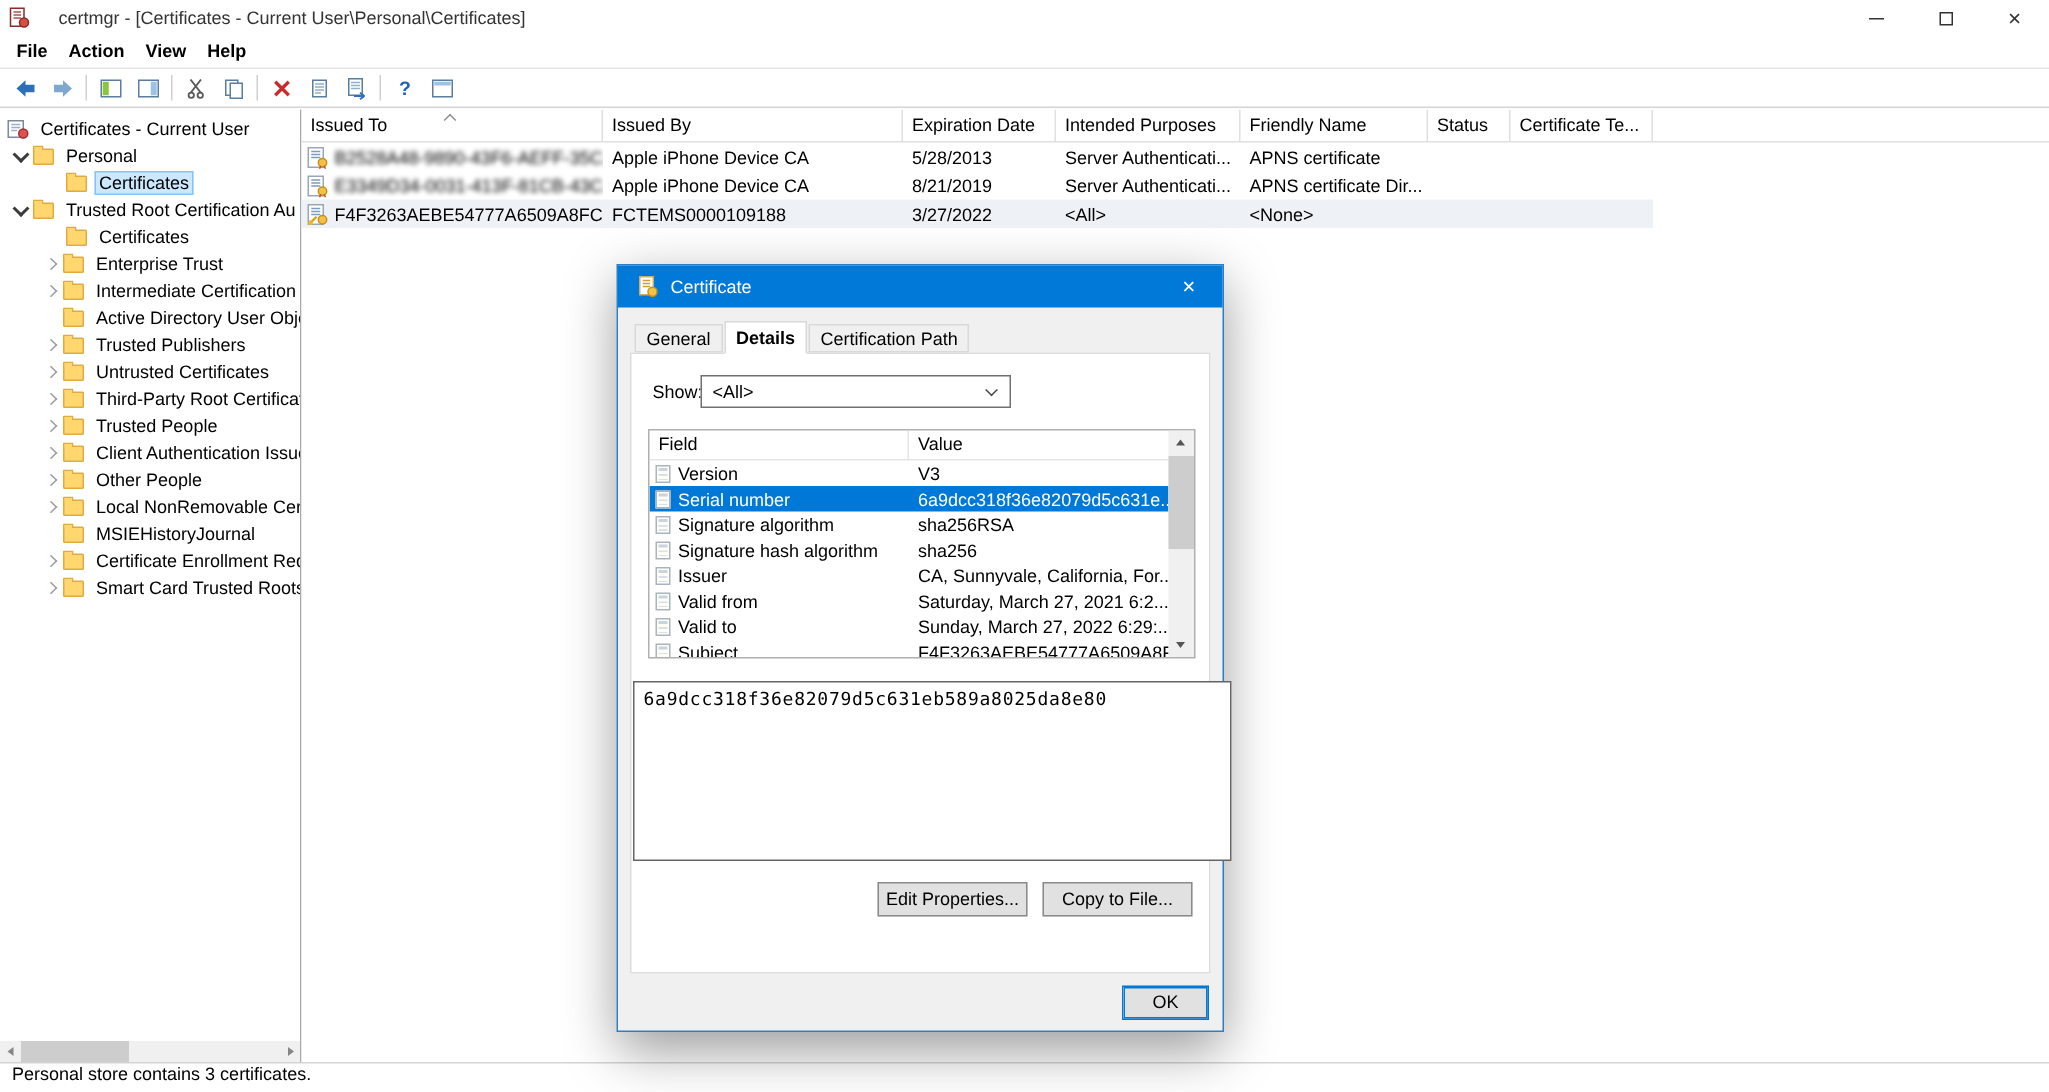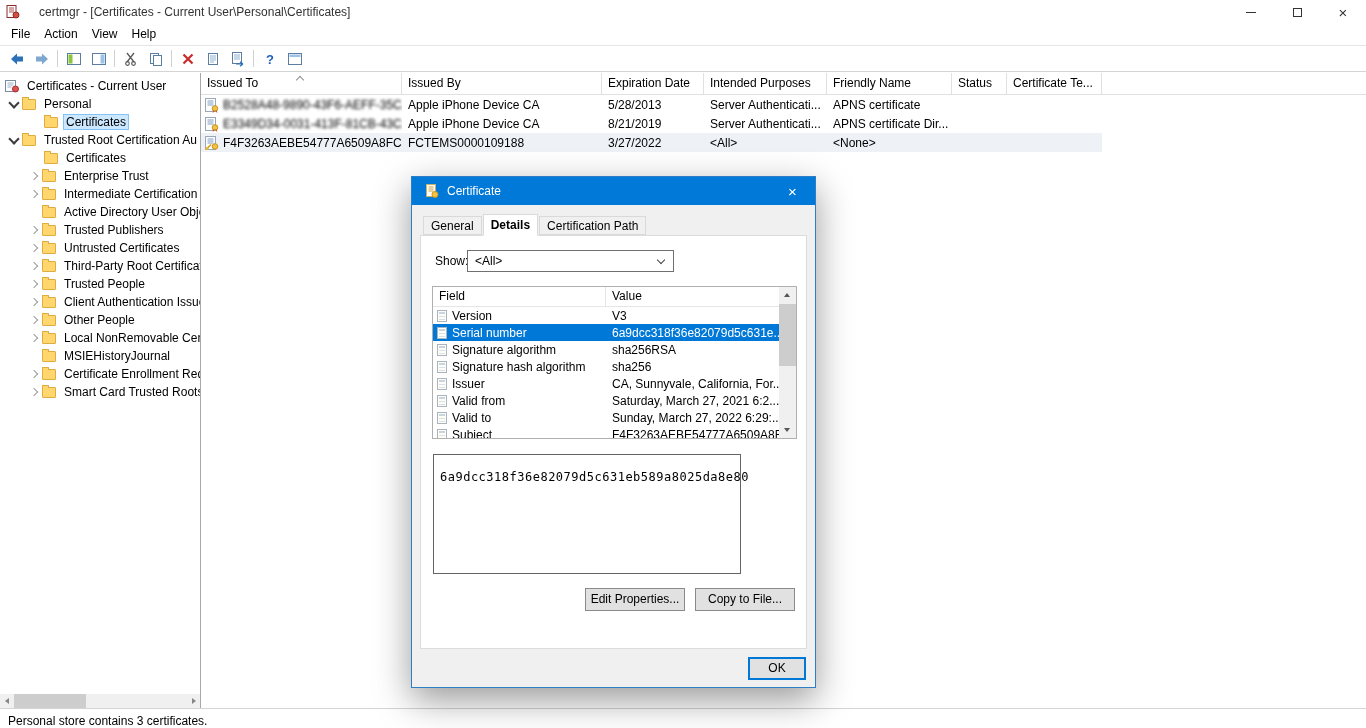--- a/index.html
+++ b/index.html
@@ -10,21 +10,21 @@
   .titlebar { height:24px; display:flex; align-items:center; padding-left:5px;gap:13px; }
   .titlebar .title { margin-left:5px; color:#333; white-space:nowrap; }
   .wincontrols { margin-left:auto; display:flex; height:100%; }
   .wbtn { width:46px; display:flex; align-items:center; justify-content:center; color:#333; cursor:default; }
   .glyph-min { width:10px; height:1px; background:#333; }
   .glyph-max { width:9px; height:9px; border:1px solid #333; }
   .wbtn.close { font-size:15px; }
 
   
   .menubar { height:22px; display:flex; align-items:center; border-bottom:1px solid #e5e5e5; padding-left:4px; }
-  .mitem { padding:0 7px; line-height:21px; }
+  .mitem { padding:0 7px; line-height:21px;font-weight:bold; }
 
   
   .toolbar { height:26px; display:flex; align-items:center; border-bottom:1px solid #d4d4d4; padding-left:4px; }
   .tbtn { width:25px; height:24px; display:flex; align-items:center; justify-content:center; }
   .tsep { width:1px; height:17px; background:#d0d0d0; margin:0 3px; }
 
   
   .main { position:absolute; top:73px; left:0; right:0; bottom:20px; display:flex; }
   .tree-pane { width:201px; border-right:1px solid #a8a8a8; position:relative; overflow:hidden; padding-top:4px; background:#fff; }
   .titem { height:18px; display:flex; align-items:center; white-space:nowrap; }
@@ -57,21 +57,21 @@
   .c0{width:201px}.c1{width:200px}.c2{width:102px}.c3{width:123px}.c4{width:125px}.c5{width:55px}.c6{width:95px}
   .sortcaret { position:absolute; top:4px; left:96px; width:6px; height:6px; border-top:1px solid #8f8f8f; border-right:1px solid #8f8f8f; transform:rotate(-45deg); }
   .lrow { height:19px; display:flex; align-items:center; width:901px; }
   .lrow.selected { background:#eef2f7; }
   .lcell { padding:0 6px; white-space:nowrap; overflow:hidden; flex:none; }
   .lcell.c0 { display:flex; align-items:center; padding-left:3px; }
   .certicon { width:16px; height:16px; margin-right:3px; flex:none; }
   .blur { filter:blur(1.6px); }
 
   
-  .statusbar { position:absolute; left:0; right:0; bottom:0; height:20px; border-top:1px solid #d4d4d4; display:flex; align-items:flex-end; padding-left:8px; background:#fff; }
+  .statusbar { position:absolute; left:0; right:0; bottom:0; height:20px; border-top:1px solid #d4d4d4; display:flex; align-items:flex-start; padding-left:8px; background:#fff; }
 
   
   .dialog { position:absolute; left:411px; top:176px; width:405px; height:512px; background:#f0f0f0; border:1px solid #2d7ec4; box-shadow:0 12px 34px rgba(0,0,0,.4); z-index:10; }
   .dlg-title { height:28px; background:#0079d8; display:flex; align-items:center; color:#fff; padding-left:12px; }
   .dlg-title .dtext { margin-left:7px; }
   .dlg-close { margin-left:auto; width:45px; height:28px; display:flex; align-items:center; justify-content:center; font-size:15px; color:#fff; }
   .dlg-tabs { position:absolute; left:11px; top:37px; display:flex; z-index:2; }
   .dtab { height:19px; margin-top:2px; line-height:18px; padding:0 7px; background:#f0f0f0; border:1px solid #d9d9d9; margin-right:1px; }
   .dtab.active { height:22px; margin-top:0; line-height:20px; background:#fff; border-bottom:1px solid #fff; position:relative; z-index:3;font-weight:bold; }
   .dlg-panel { position:absolute; left:8px; top:58px; width:387px; height:414px; background:#fff; border:1px solid #dcdcdc; }
@@ -88,21 +88,21 @@
   .gv { flex:1; padding-left:6px; overflow:hidden; white-space:nowrap; }
   .ficon { width:10px; height:12px; background:#fffef6; border:1px solid #aab4be; position:relative; margin:0 5px 0 4px; flex:none; }
   .ficon::before { content:""; position:absolute; left:1px; right:1px; top:1px; height:2px; background:#c8d4e0; }
   .ficon::after { content:""; position:absolute; left:1px; right:1px; top:5px; height:5px; background:repeating-linear-gradient(180deg,#d8e0ea 0 1px,transparent 1px 3px); }
   .gscroll { position:absolute; right:0; top:0; width:17px; height:151px; background:#f0f0f0; }
   .gs-up,.gs-down { position:absolute; left:0; width:17px; height:16px; }
   .gs-up{top:0} .gs-down{bottom:0}
   .gs-up::before { content:""; position:absolute; top:6px; left:5px; border-left:3.5px solid transparent; border-right:3.5px solid transparent; border-bottom:4.5px solid #555; }
   .gs-down::before { content:""; position:absolute; bottom:6px; left:5px; border-left:3.5px solid transparent; border-right:3.5px solid transparent; border-top:4.5px solid #555; }
   .gs-thumb { position:absolute; left:0; top:17px; width:17px; height:62px; background:#cdcdcd; }
-  .dtext-area { position:absolute; left:12px; top:218px; width:308px; height:120px; border:1px solid #646464; background:#fff; font-family:"DejaVu Sans Mono",monospace; font-size:12px; padding:15px 6px; letter-spacing:.5px; }
+  .dtext-area { position:absolute; left:1px; top:218px; width:399px; height:120px; border:1px solid #646464; background:#fff; font-family:"DejaVu Sans Mono",monospace; font-size:12px; padding:4px 6px; letter-spacing:.5px; }
   .pbtn { position:absolute; top:352px; width:100px; height:23px; background:#e1e1e1; border:1px solid #8a8a8a; text-align:center; line-height:21px; }
   .pbtn.edit { left:164px; }
   .pbtn.copy { left:274px; }
   .okbtn { position:absolute; right:9px; bottom:7px; width:58px; height:23px; background:#e1e1e1; border:1px solid #0078d7; box-shadow:inset 0 0 0 1px #0078d7; text-align:center; line-height:20px; }
 </style>
 </head>
 <body>
 
 <div class="titlebar">
   <svg class="appicon" width="16" height="16">

